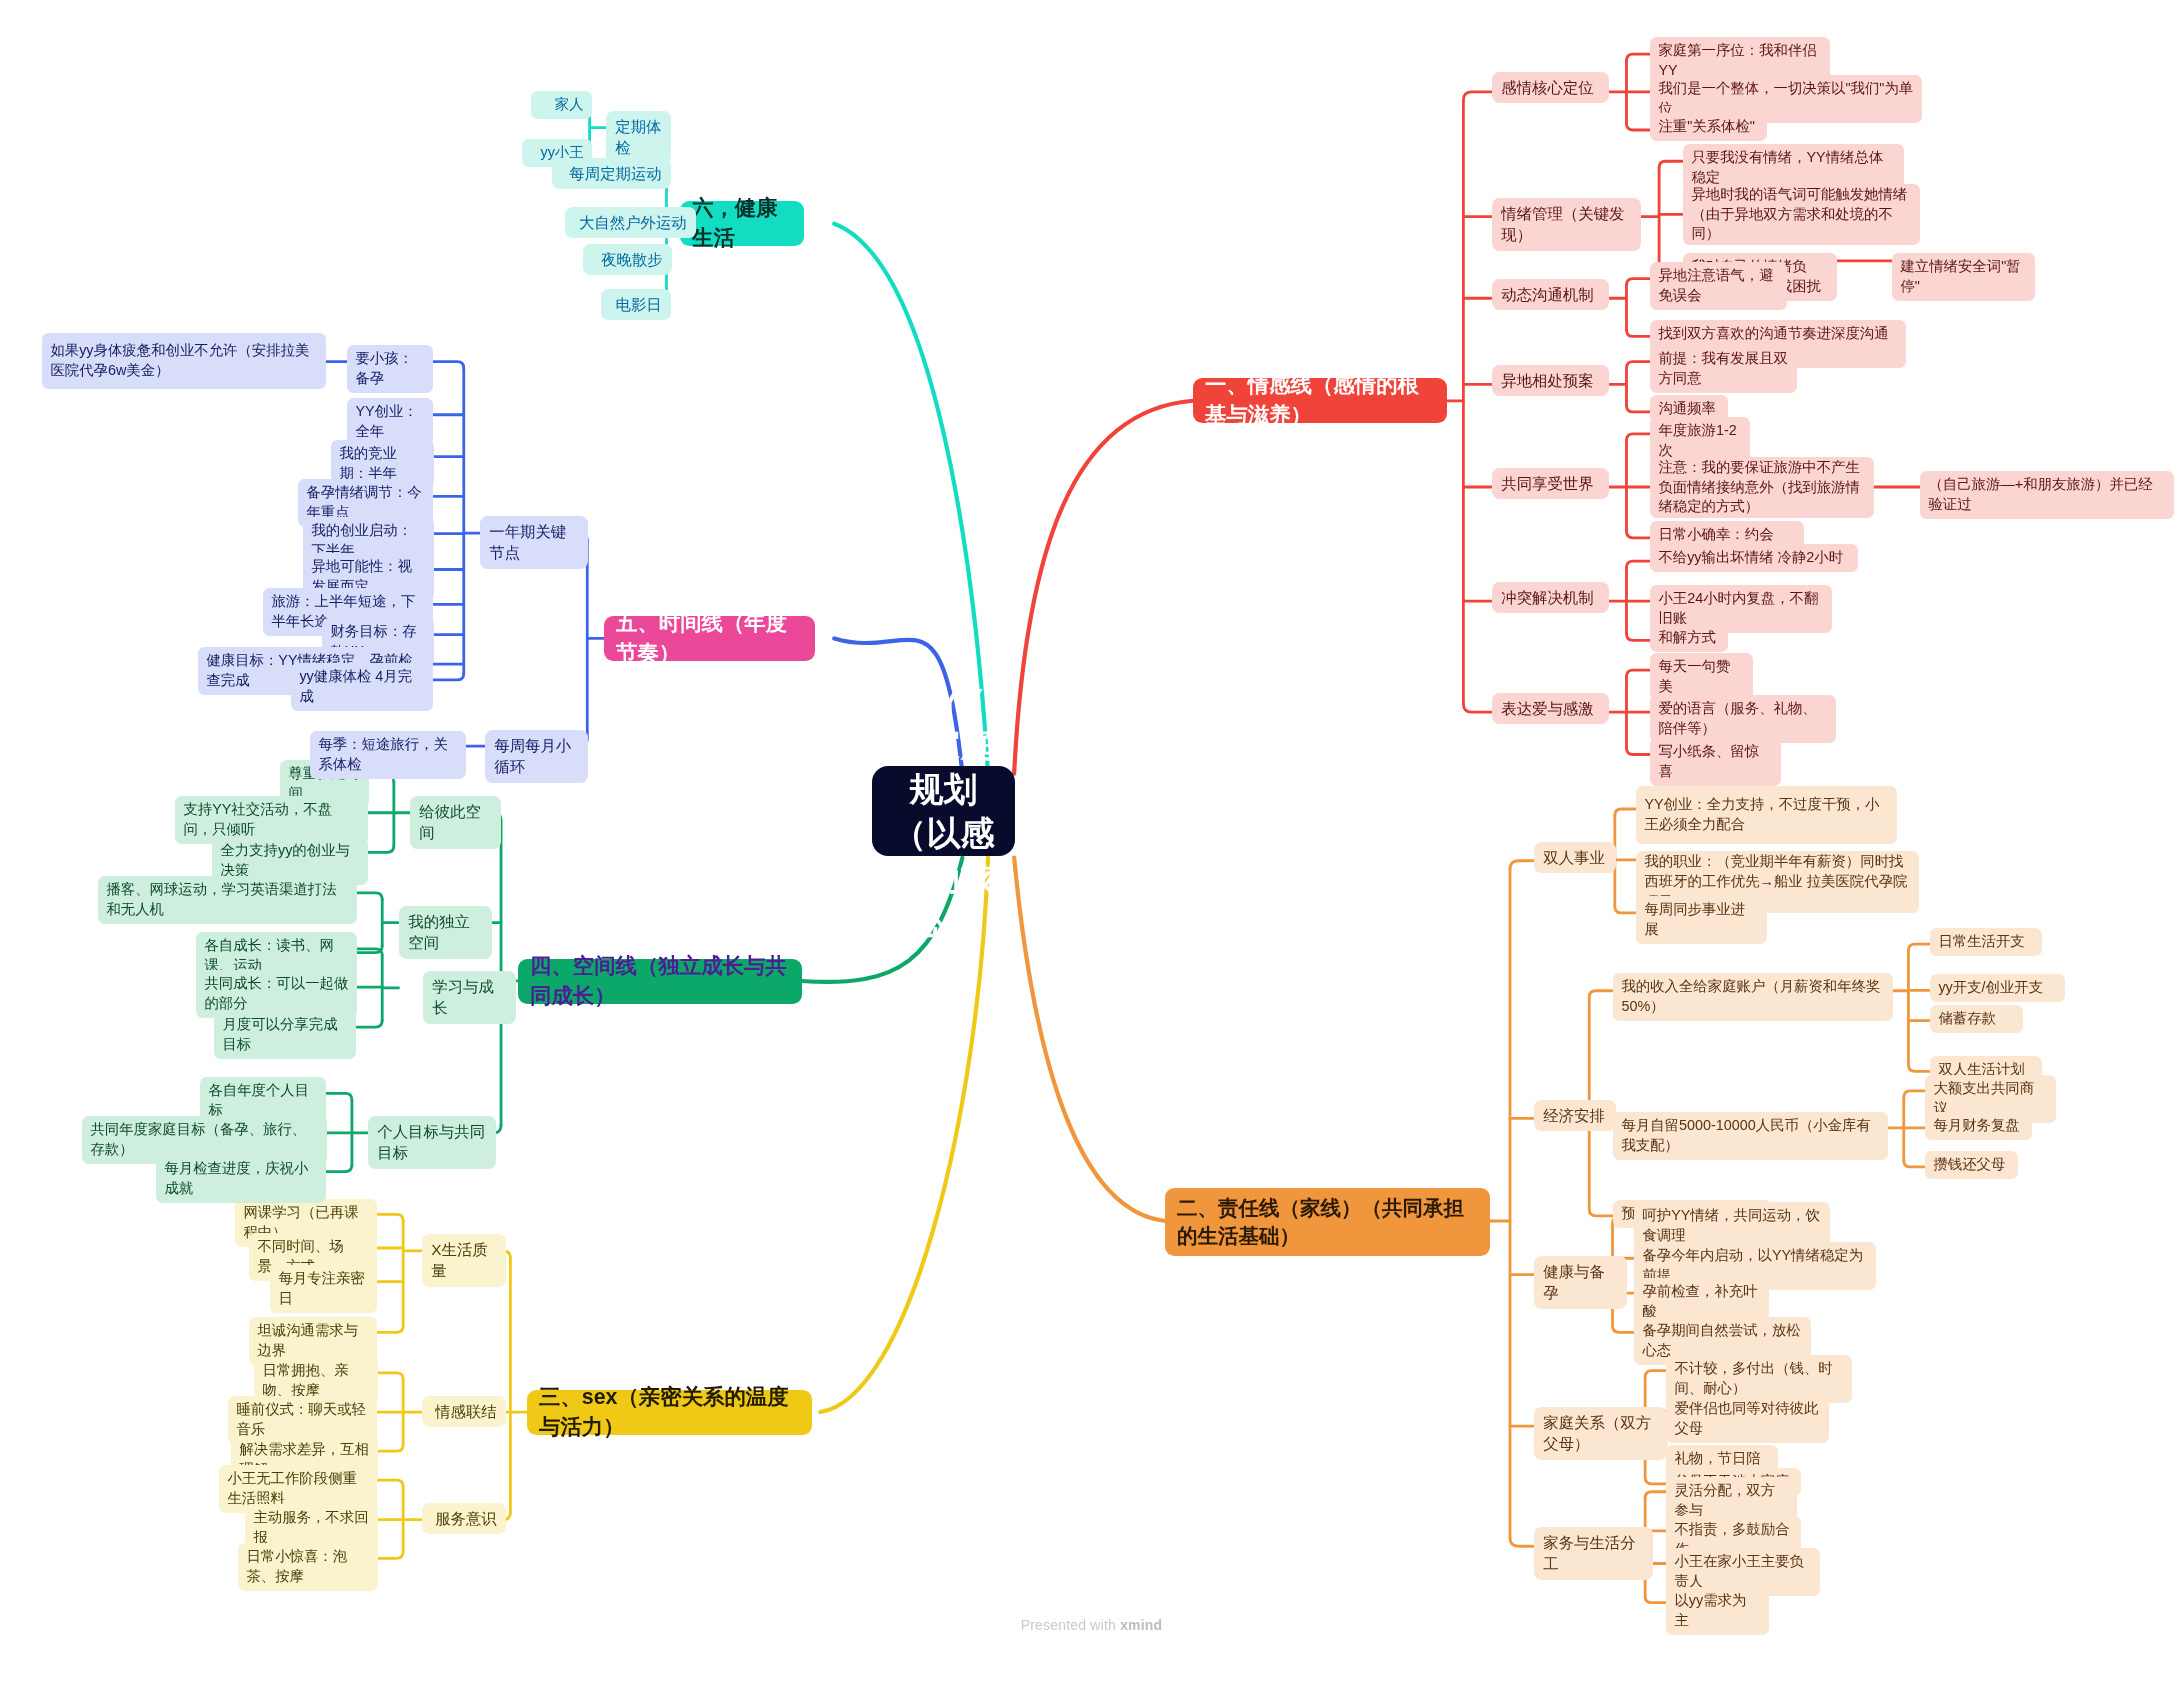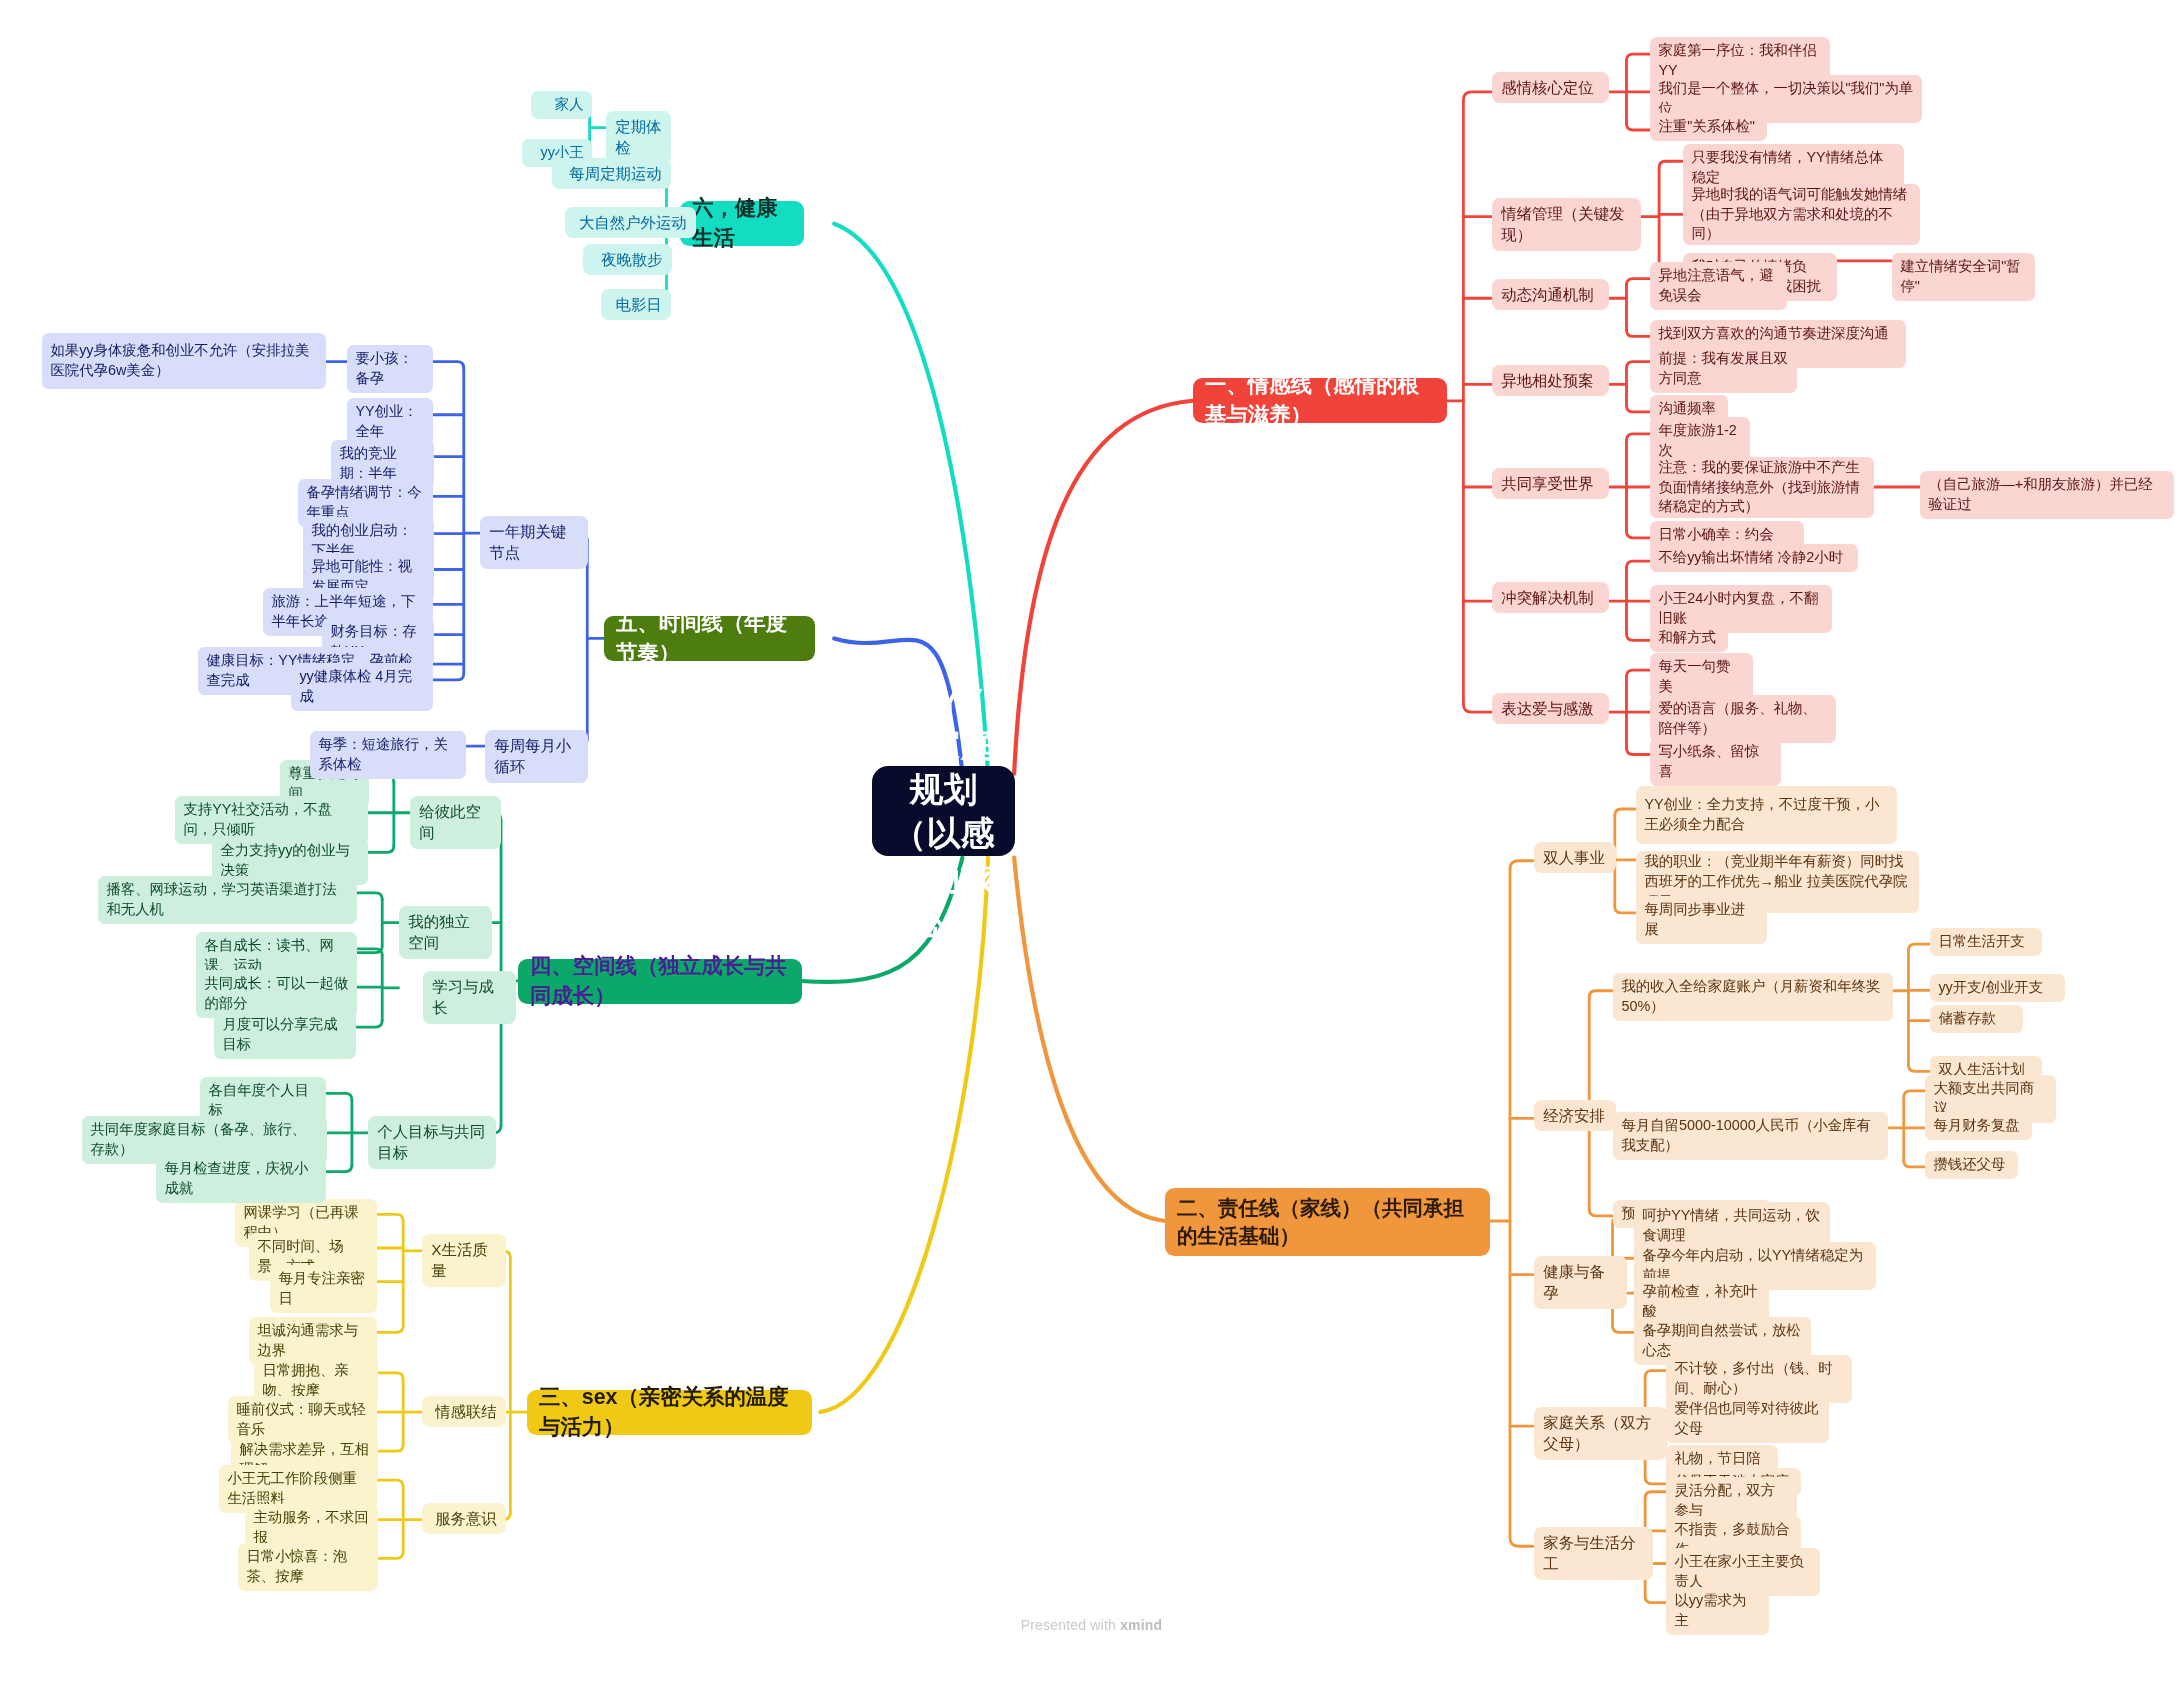--- a/index.html
+++ b/index.html
@@ -43,21 +43,21 @@
     font-size: 21.4px;
     font-weight: 700;
     color: #111;
     border-radius: 9.3px;
     padding: 7.5px 12px;
   }
   .main.red    { background: #F0433A; color:#fff; }
   .main.orange { background: #F0963C; color:#2b1a06; }
   .main.yellow { background: #EFC916; color:#231c02; }
   .main.green  { background: #0CA86A; color:#4c1d95; }
-  .main.blue   { background: #4d7c0f; color:#fff; }
+  .main.blue   { background: #ec4899; color:#fff; }
   .main.teal   { background: #12DDC2; color:#07302a; }
 
   
   .sub {
     font-size: 15.4px;
     padding: 5.1px 9.3px;
     border-radius: 7.5px;
     font-weight: 400;
   }
   

